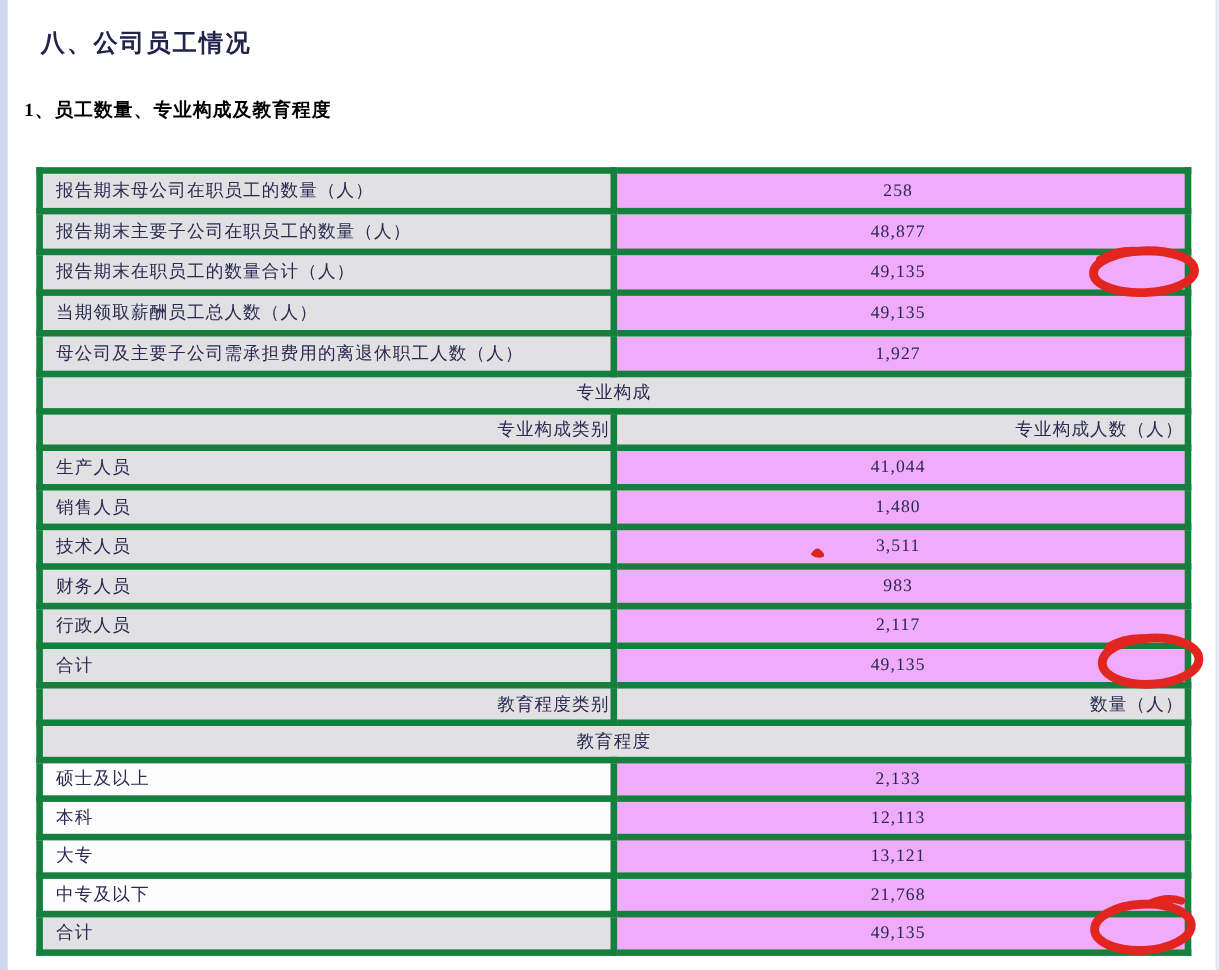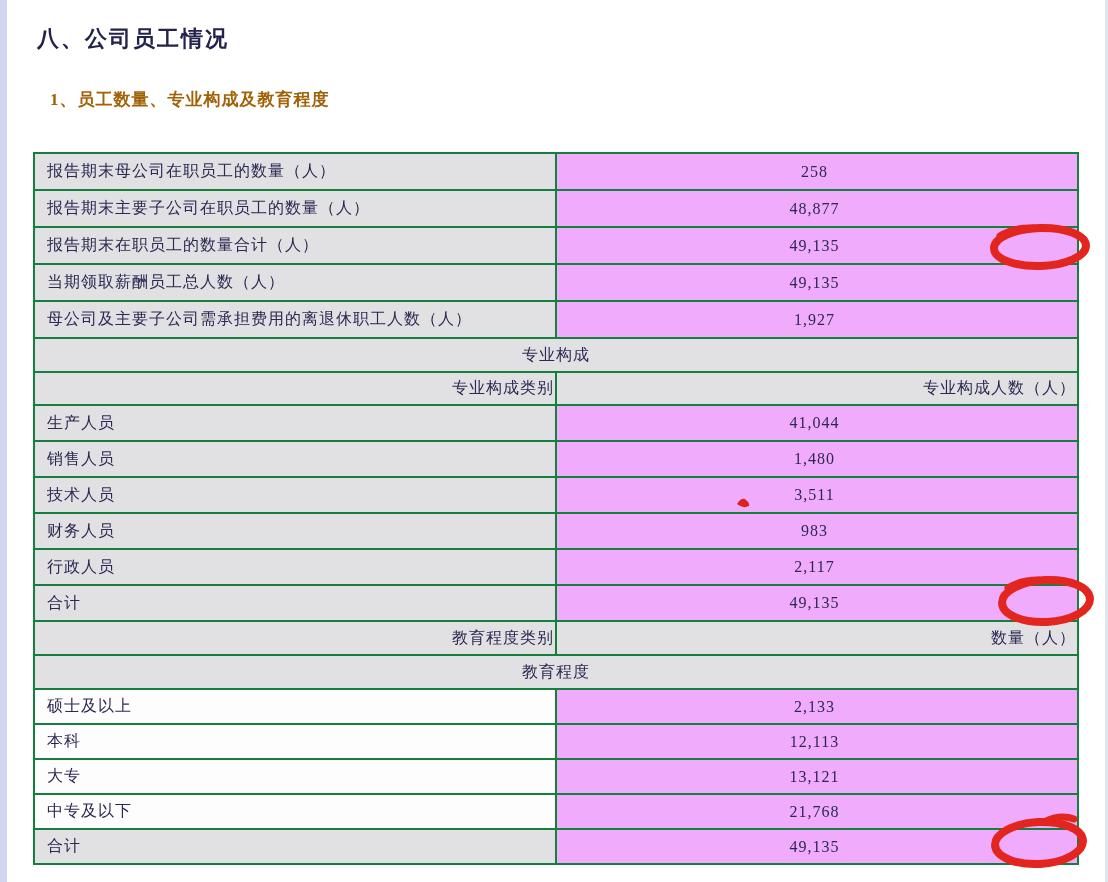--- a/index.html
+++ b/index.html
@@ -21,31 +21,31 @@
   .edge-right {
     position:absolute; right:0; top:0; width:3px; height:882px;
     background:#d7dff3; opacity:.8;
   }
   .doc-title {
     position:absolute; left:37px; top:24px;
     font-size:22px; font-weight:bold; color:#23224a;
     letter-spacing:2px;
   }
   .doc-subtitle {
-    position:absolute; left:50px; top:88px;
-    font-size:17px; font-weight:bold; color:#a16207;
+    position:absolute; left:22px; top:88px;
+    font-size:17px; font-weight:bold; color:#000000;
     letter-spacing:1px;
   }
   table.emp {
     position:absolute; left:33px; top:152px;
     width:1044px;
     border-collapse:collapse; table-layout:fixed;
   }
   table.emp td {
-    border:2px solid #15803d;
+    border:6px solid #15803d;
     color:#2b2950;
     font-size:16px;
     letter-spacing:1px;
     overflow:hidden; white-space:nowrap;
     vertical-align:middle;
   }
   td.lab  { background:#e1e1e4; text-align:left; padding:0 8px 0 12px; }
   td.lab.plain { background:#fdfdfe; }
   td.val  { background:#f0abfc; text-align:center; padding:0 13px 0 8px;
             font-size:15.5px; letter-spacing:.5px; }

